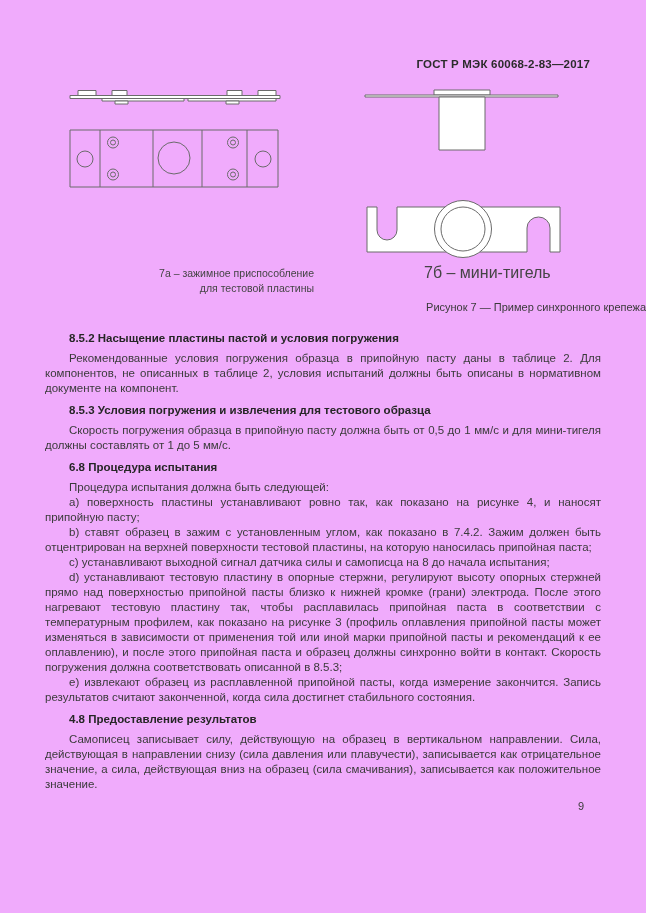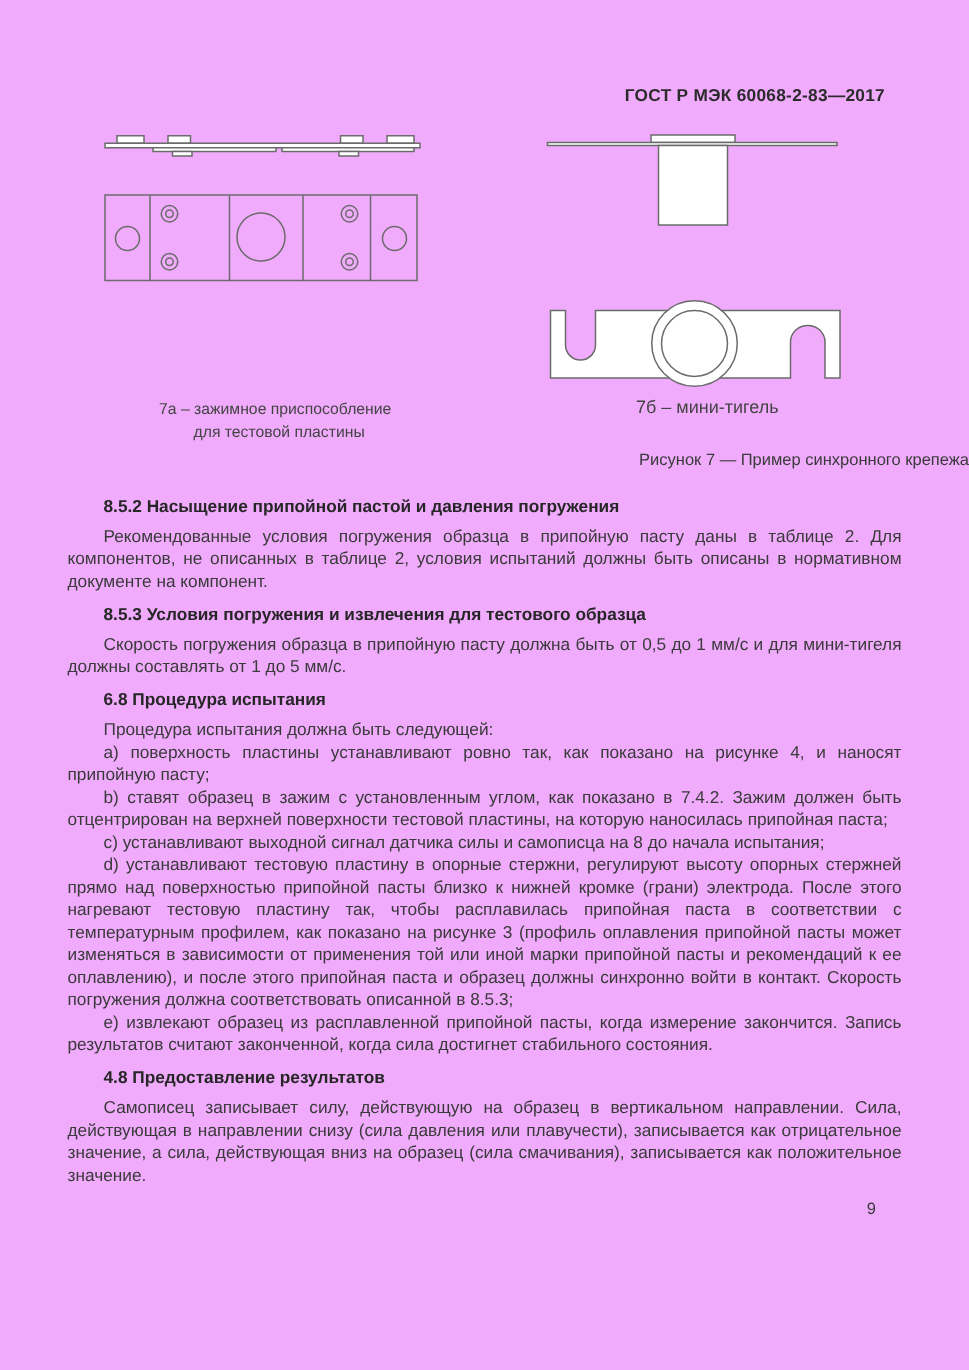--- a/index.html
+++ b/index.html
@@ -16,25 +16,25 @@
     font-size:11.5px;font-weight:700;color:#2b2b2b;
     letter-spacing:0.2px;
   }
   .figures{position:absolute;left:0;top:0;width:646px;height:330px;}
   .fig-svg{position:absolute;}
   .fig-a{left:63px;top:86px;}
   .fig-b{left:356px;top:84px;}
   .cap-a{
     position:absolute;left:106px;top:266px;width:185px;
     font-size:10.5px;line-height:14.5px;color:#444;
-    padding-left:23px;text-indent:-23px;white-space:pre-line;
+    padding-left:23px;text-indent:-23px;white-space:pre-line;text-align:right;
   }
   .cap-b{
     position:absolute;left:424px;top:264px;
-    font-size:12px;color:#444;
+    font-size:16px;color:#444;
   }
   .fig-title{
     position:absolute;left:0;top:301px;width:646px;
     text-align:right;font-size:11px;color:#3a3a3a;
   }
   .content{
     position:absolute;left:45px;top:331px;width:556px;
     font-size:11.5px;line-height:15px;
   }
   .content h4{
@@ -113,21 +113,21 @@
       <circle cx="107" cy="145" r="22"></circle>
     </svg>
 
     <div class="cap-a">7а – зажимное приспособление
 для тестовой пластины</div>
     <div class="cap-b">7б – мини-тигель</div>
     <div class="fig-title">Рисунок 7 — Пример синхронного крепежа</div>
   </div>
 
   <div class="content">
-    <h4>8.5.2 Насыщение припойной пастой и давления погружения</h4>
+    <h4>8.5.2 Насыщение пластины пастой и условия погружения</h4>
     <p>Рекомендованные условия погружения образца в припойную пасту даны в таблице 2. Для компонентов, не описанных в таблице 2, условия испытаний должны быть описаны в нормативном документе на компонент.</p>
 
     <h4>8.5.3 Условия погружения и извлечения для тестового образца</h4>
     <p>Скорость погружения образца в припойную пасту должна быть от 0,5 до 1 мм/с и для мини-тигеля должны составлять от 1 до 5 мм/с.</p>
 
     <h4>6.8 Процедура испытания</h4>
     <p>Процедура испытания должна быть следующей:</p>
     <p>a) поверхность пластины устанавливают ровно так, как показано на рисунке 4, и наносят припойную пасту;</p>
     <p>b) ставят образец в зажим с установленным углом, как показано в 7.4.2. Зажим должен быть отцентрирован на верхней поверхности тестовой пластины, на которую наносилась припойная паста;</p>
     <p>c) устанавливают выходной сигнал датчика силы и самописца на 8 до начала испытания;</p>

